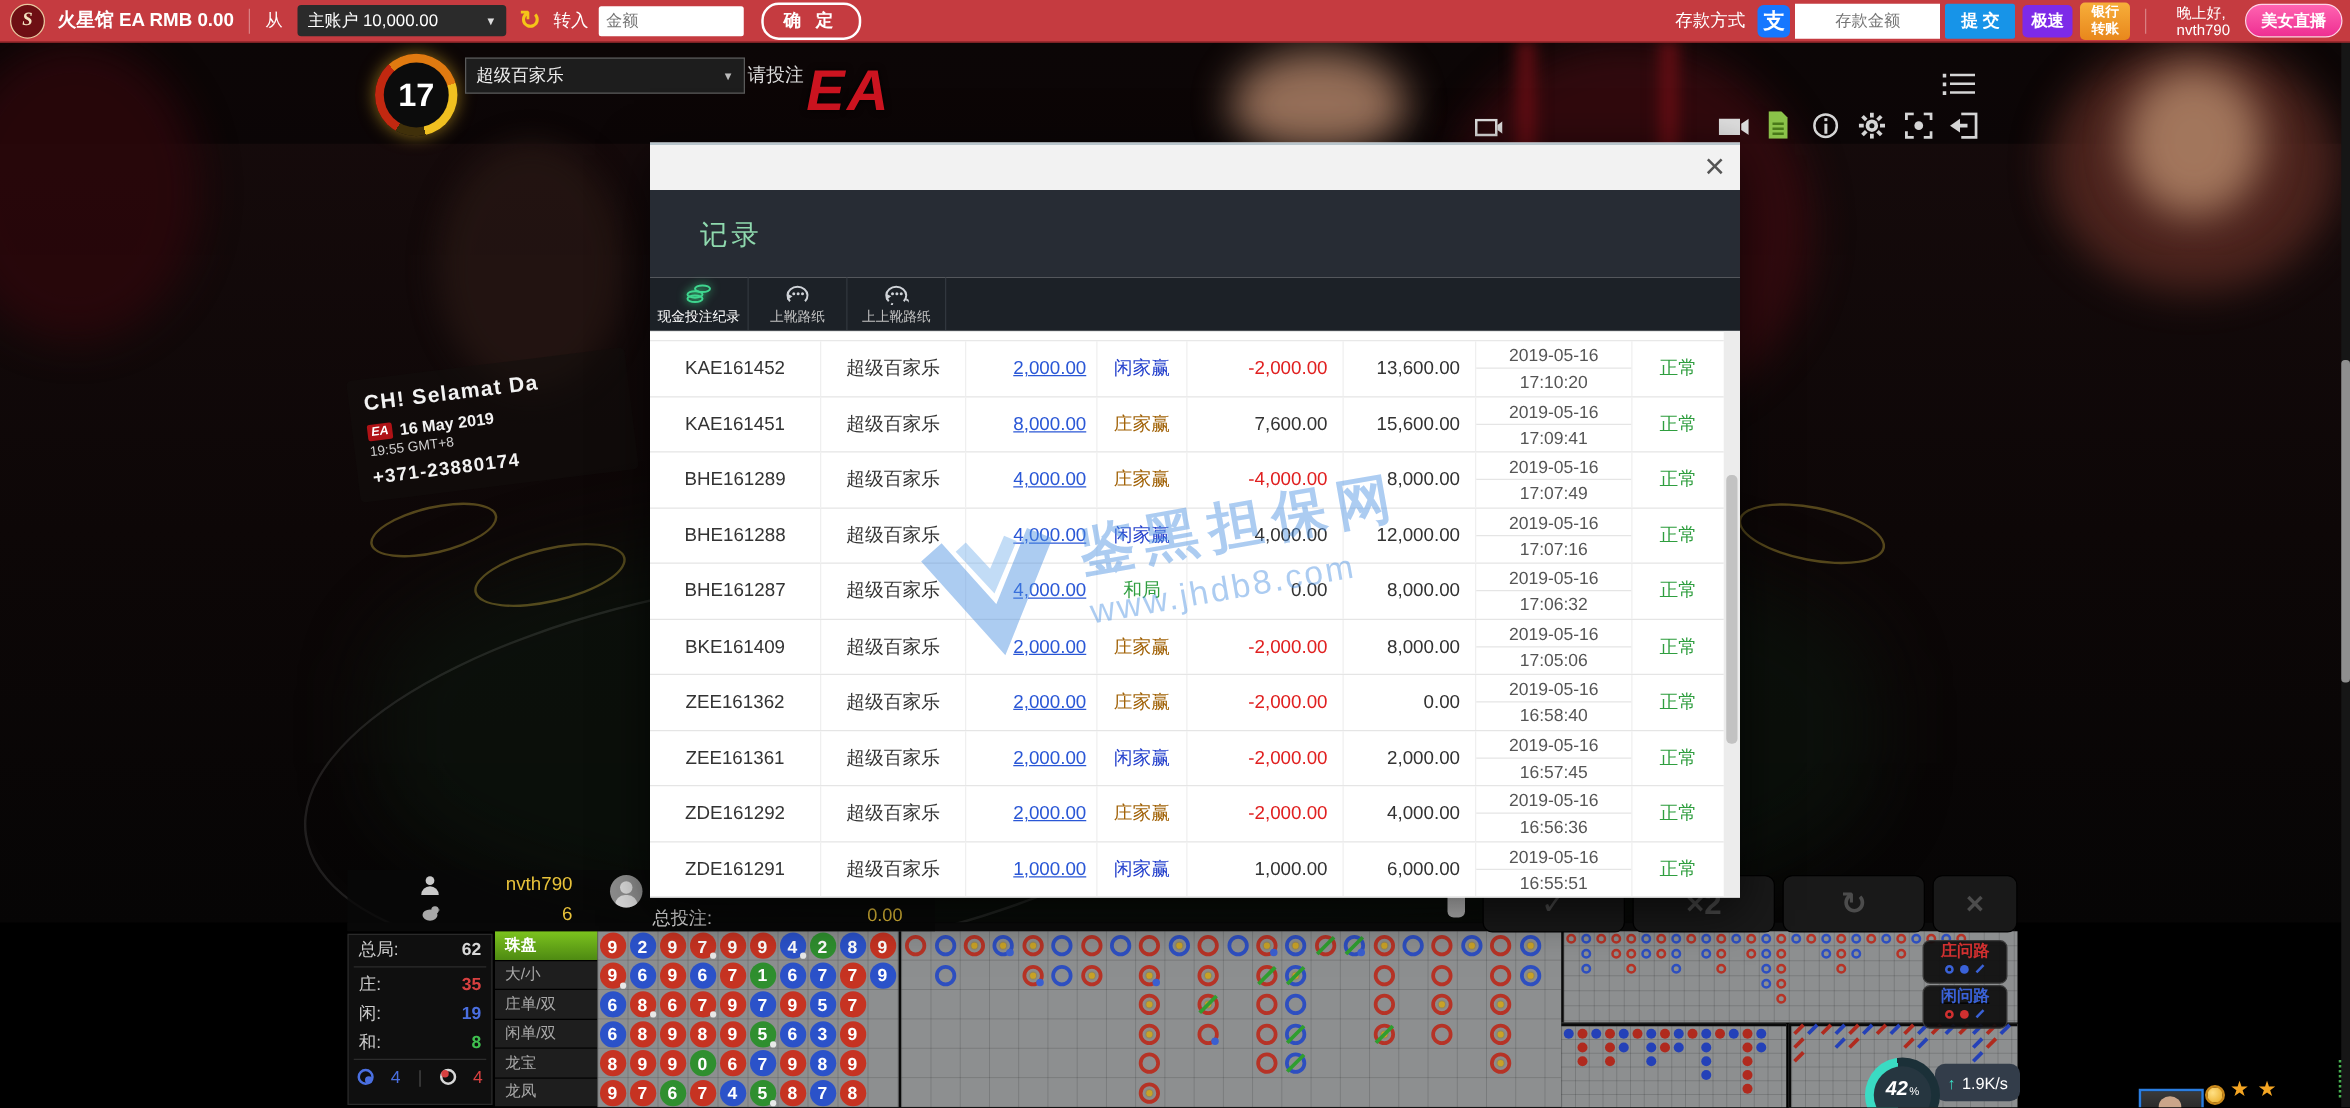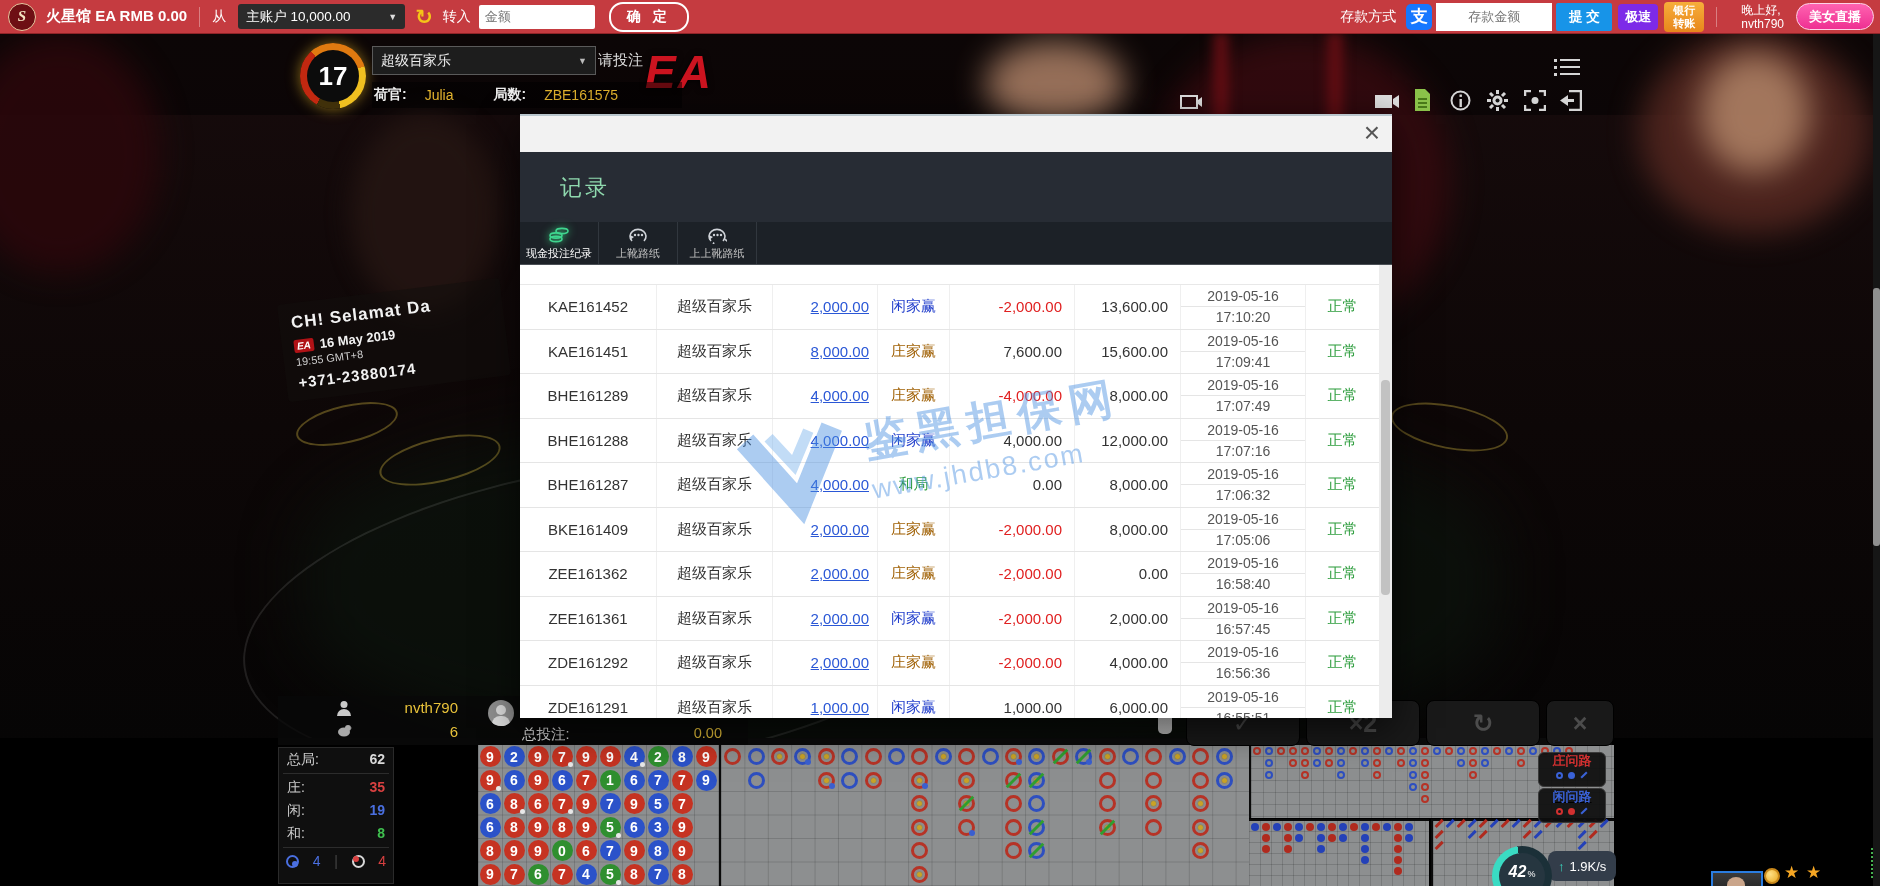--- a/index.html
+++ b/index.html
@@ -187,21 +187,21 @@
   #modal-header{position:absolute;left:0;top:36px;width:100%;height:70px;background:#272c34;}
   #modal-title{position:absolute;left:40px;top:21px;color:#8fd9ae;font-size:22px;letter-spacing:3px;}
   #modal-tabs{position:absolute;left:0;top:106px;width:100%;height:42px;background:#1c2127;
               border-bottom:1px solid #4a4f55;display:flex;}
   .mtab{width:78px;height:100%;border-right:1px solid #31373e;display:flex;flex-direction:column;
         align-items:center;justify-content:center;cursor:pointer;gap:2px;}
   .mtab .tlabel{font-size:11px;color:#c2c2c2;white-space:nowrap;}
   .mtab.active .tlabel{color:#fff;}
   .mtab.active svg{filter:drop-shadow(0 0 4px rgba(60,230,140,.9));}
   #modal-body{position:absolute;left:0;top:149px;width:872px;height:453px;background:#fff;overflow:hidden;}
-  #records{position:absolute;left:0;top:12px;width:859px;height:453px;display:flex;flex-direction:column;}
+  #records{position:absolute;left:0;top:0;width:859px;height:453px;display:flex;flex-direction:column;}
   .sliver{height:7px;border-bottom:1px solid #e8e8e8;}
   .trow{flex:1;display:flex;border-bottom:1px solid #e5e5e5;font-size:15px;color:#333;}
   .td{display:flex;align-items:center;justify-content:center;border-right:1px solid #efefef;box-sizing:border-box;}
   .td:last-child{border-right:none;}
   .c1{width:137px;} .c2{width:116px;} .c3{width:105px;justify-content:flex-end;padding-right:8px;}
   .c4{width:72px;} .c5{width:125px;justify-content:flex-end;padding-right:12px;}
   .c6{width:106px;justify-content:flex-end;padding-right:12px;}
   .c7{width:125px;flex-direction:column;justify-content:center;color:#555;font-size:14px;}
   .c8{width:73px;color:#2f9e3f;}
   .c7 .date{width:100%;text-align:center;border-bottom:1px solid #e5e5e5;padding:2px 0;}
@@ -273,26 +273,20 @@
           <span>17</span>
         </div>
     </div>
 
     <div id="game-panel">
       <div id="game-select">
         <span>超级百家乐</span>
         <span class="arr">▼</span>
       </div>
       <div id="bet-prompt">请投注</div>
-      <div id="dealer-row">
-        <b style="margin-left:2px">荷官:</b>
-        <span class="v gold">Julia</span>
-        <b class="k2">局数:</b>
-        <span class="v gold">ZBE161575</span>
-      </div>
     </div>
 
     <div class="ticon" style="left:1554px;top:24px;">
       <svg class="ic" width="26" height="20" viewBox="0 0 26 20">
           <g stroke="#d5d5d5" stroke-width="2">
             <line x1="6" y1="3" x2="26" y2="3"></line>
             <line x1="6" y1="10" x2="26" y2="10"></line>
             <line x1="6" y1="17" x2="26" y2="17"></line>
           </g>
           <g fill="#d5d5d5">
@@ -440,20 +434,28 @@
           </span>
         <span class="val v-blue">4</span>
         <span style="color:#444">|</span>
         <span class="pair-ic" style="border:2px solid #d8d8d8;">
             <span class="dot" style="left:-1px;top:-1px;background:#d84040;"></span>
           </span>
         <span class="val v-red">4</span>
       </div>
     </div>
 
+    <div id="road-menu">
+        <div class="rmi active">珠盘</div>
+        <div class="rmi">大/小</div>
+        <div class="rmi">庄单/双</div>
+        <div class="rmi">闲单/双</div>
+        <div class="rmi">龙宝</div>
+        <div class="rmi">龙凤</div>
+      </div>
 
     <div id="bead-panel" class="gridbg">
         <div class="bead r" style="left: 1.5px; top: 1px;">9</div>
         <div class="bead b" style="left: 25.5px; top: 1px;">2</div>
         <div class="bead r" style="left: 49.5px; top: 1px;">9</div>
         <div class="bead r" style="left: 73.5px; top: 1px;">7<span class="pd"></span></div>
         <div class="bead r" style="left: 97.5px; top: 1px;">9</div>
         <div class="bead r" style="left: 121.5px; top: 1px;">9</div>
         <div class="bead b" style="left: 145.5px; top: 1px;">4<span class="pd"></span></div>
         <div class="bead g" style="left: 169.5px; top: 1px;">2</div>

